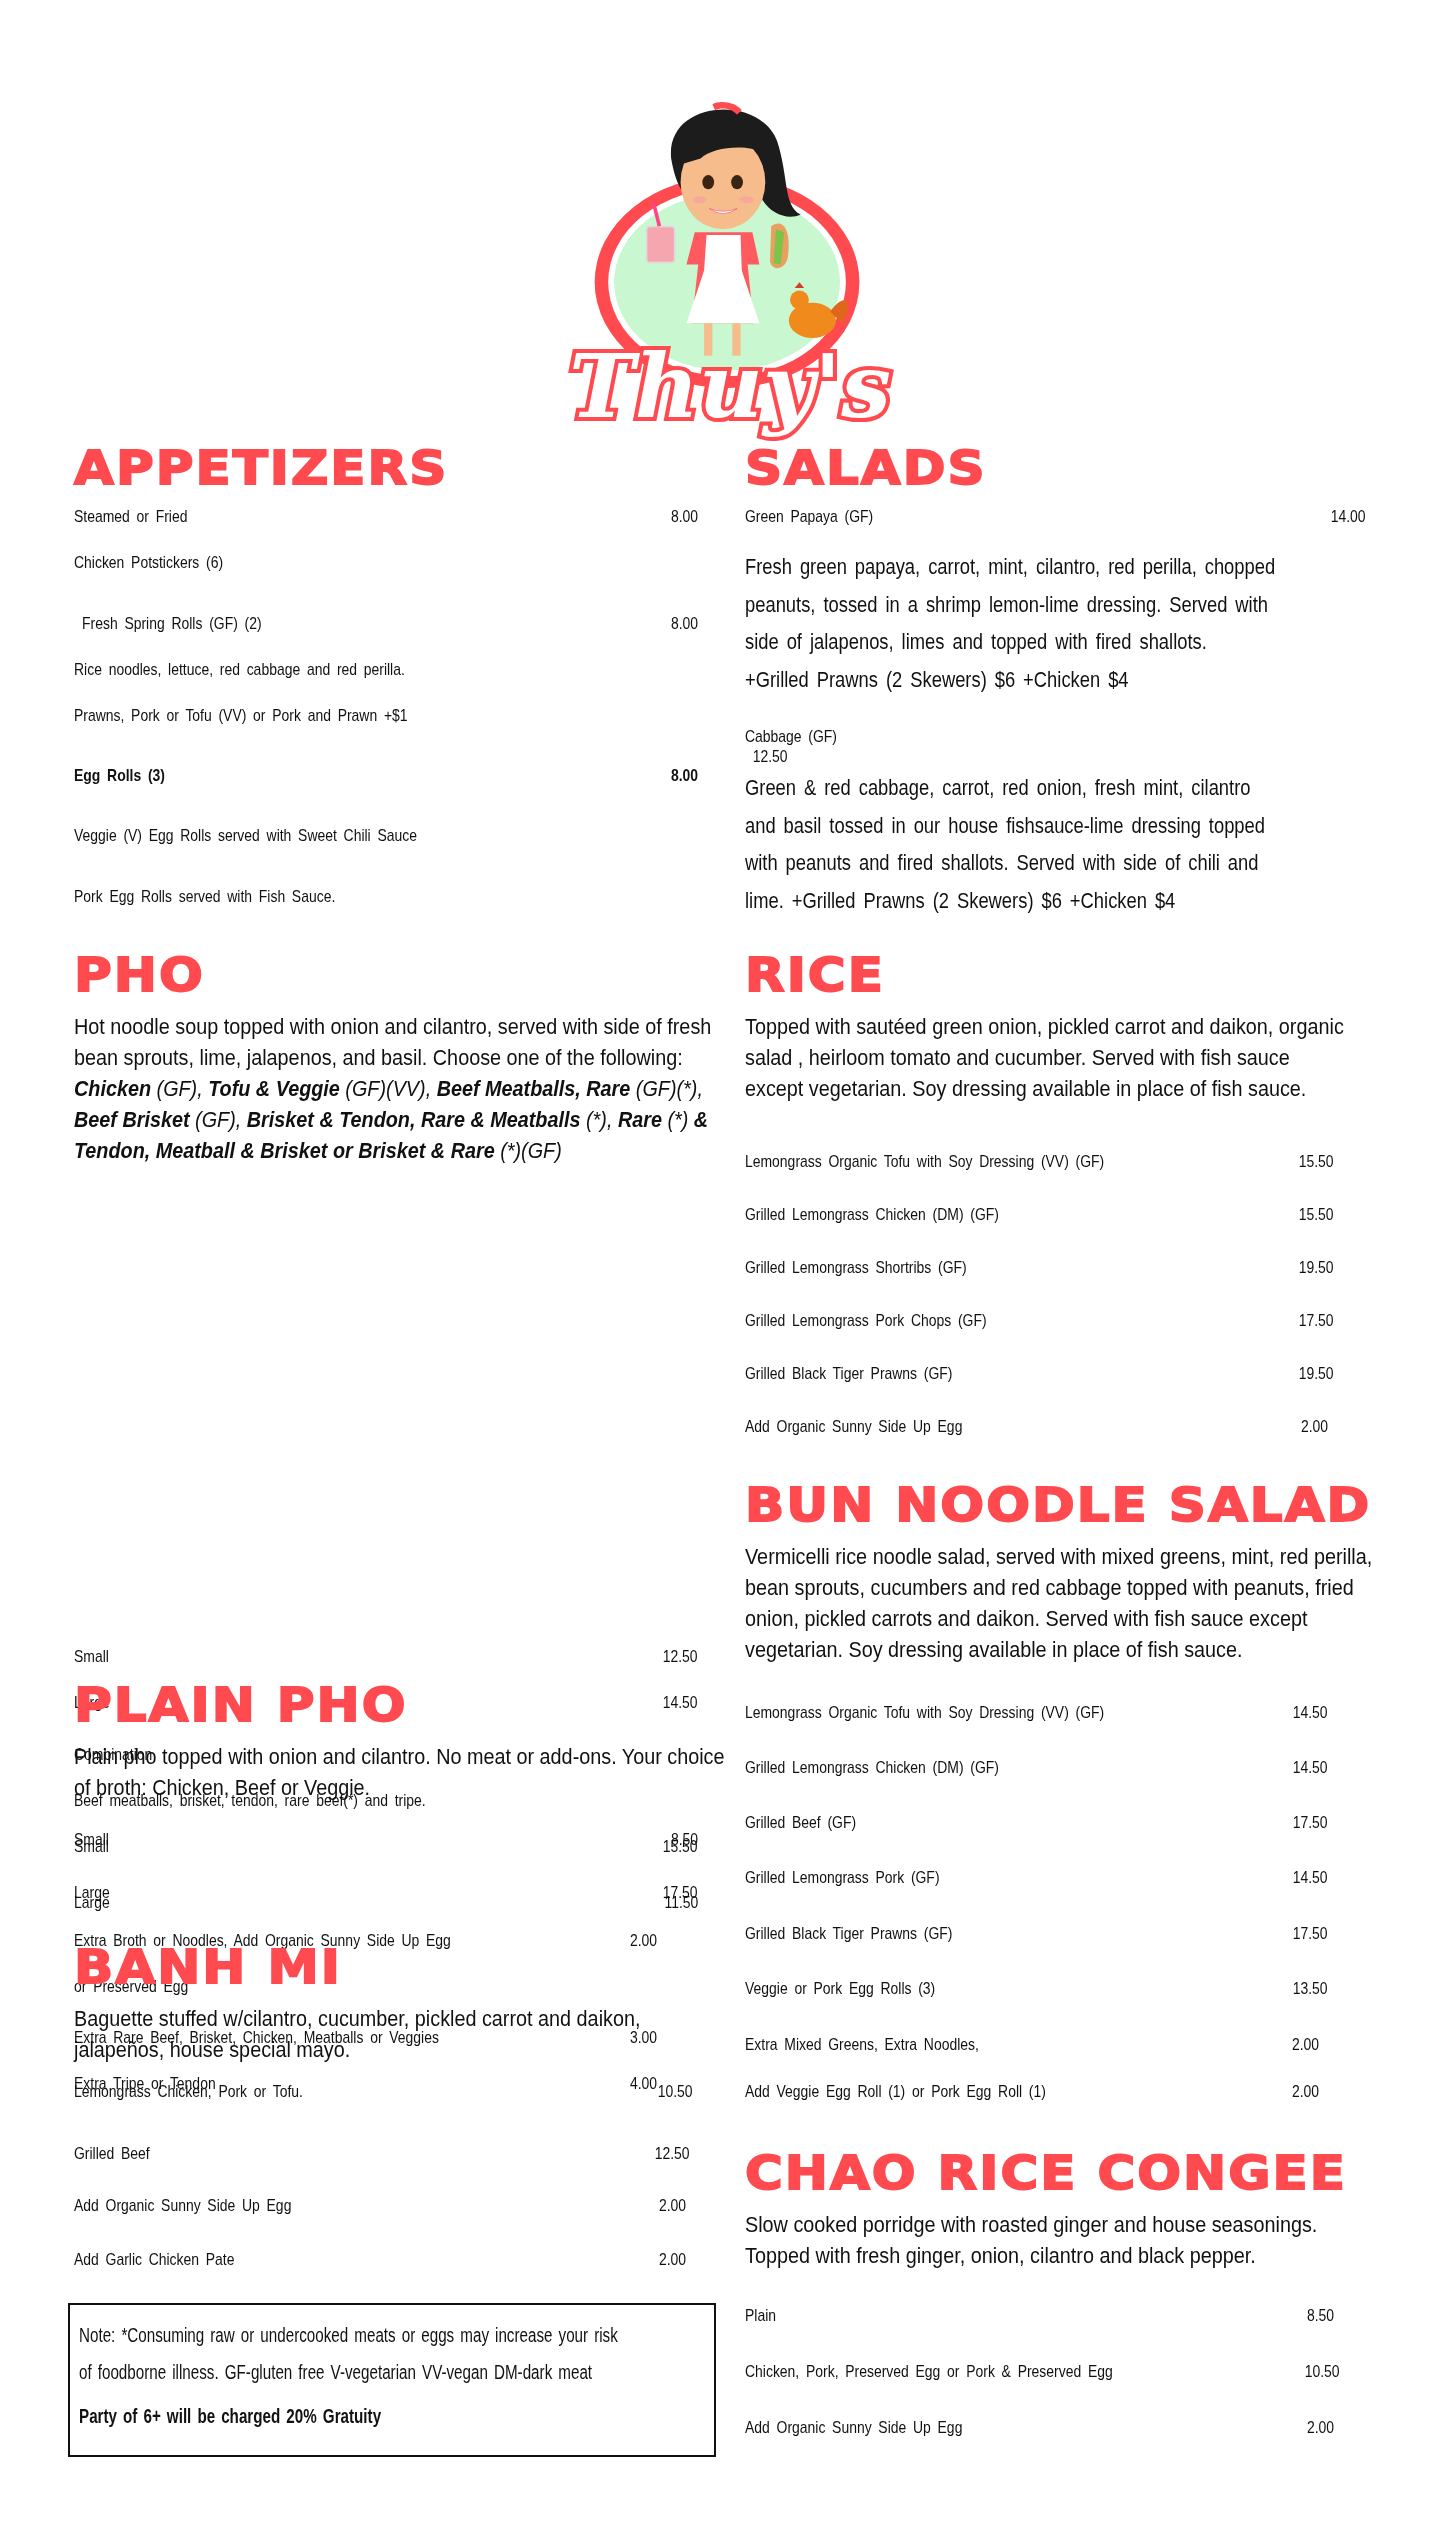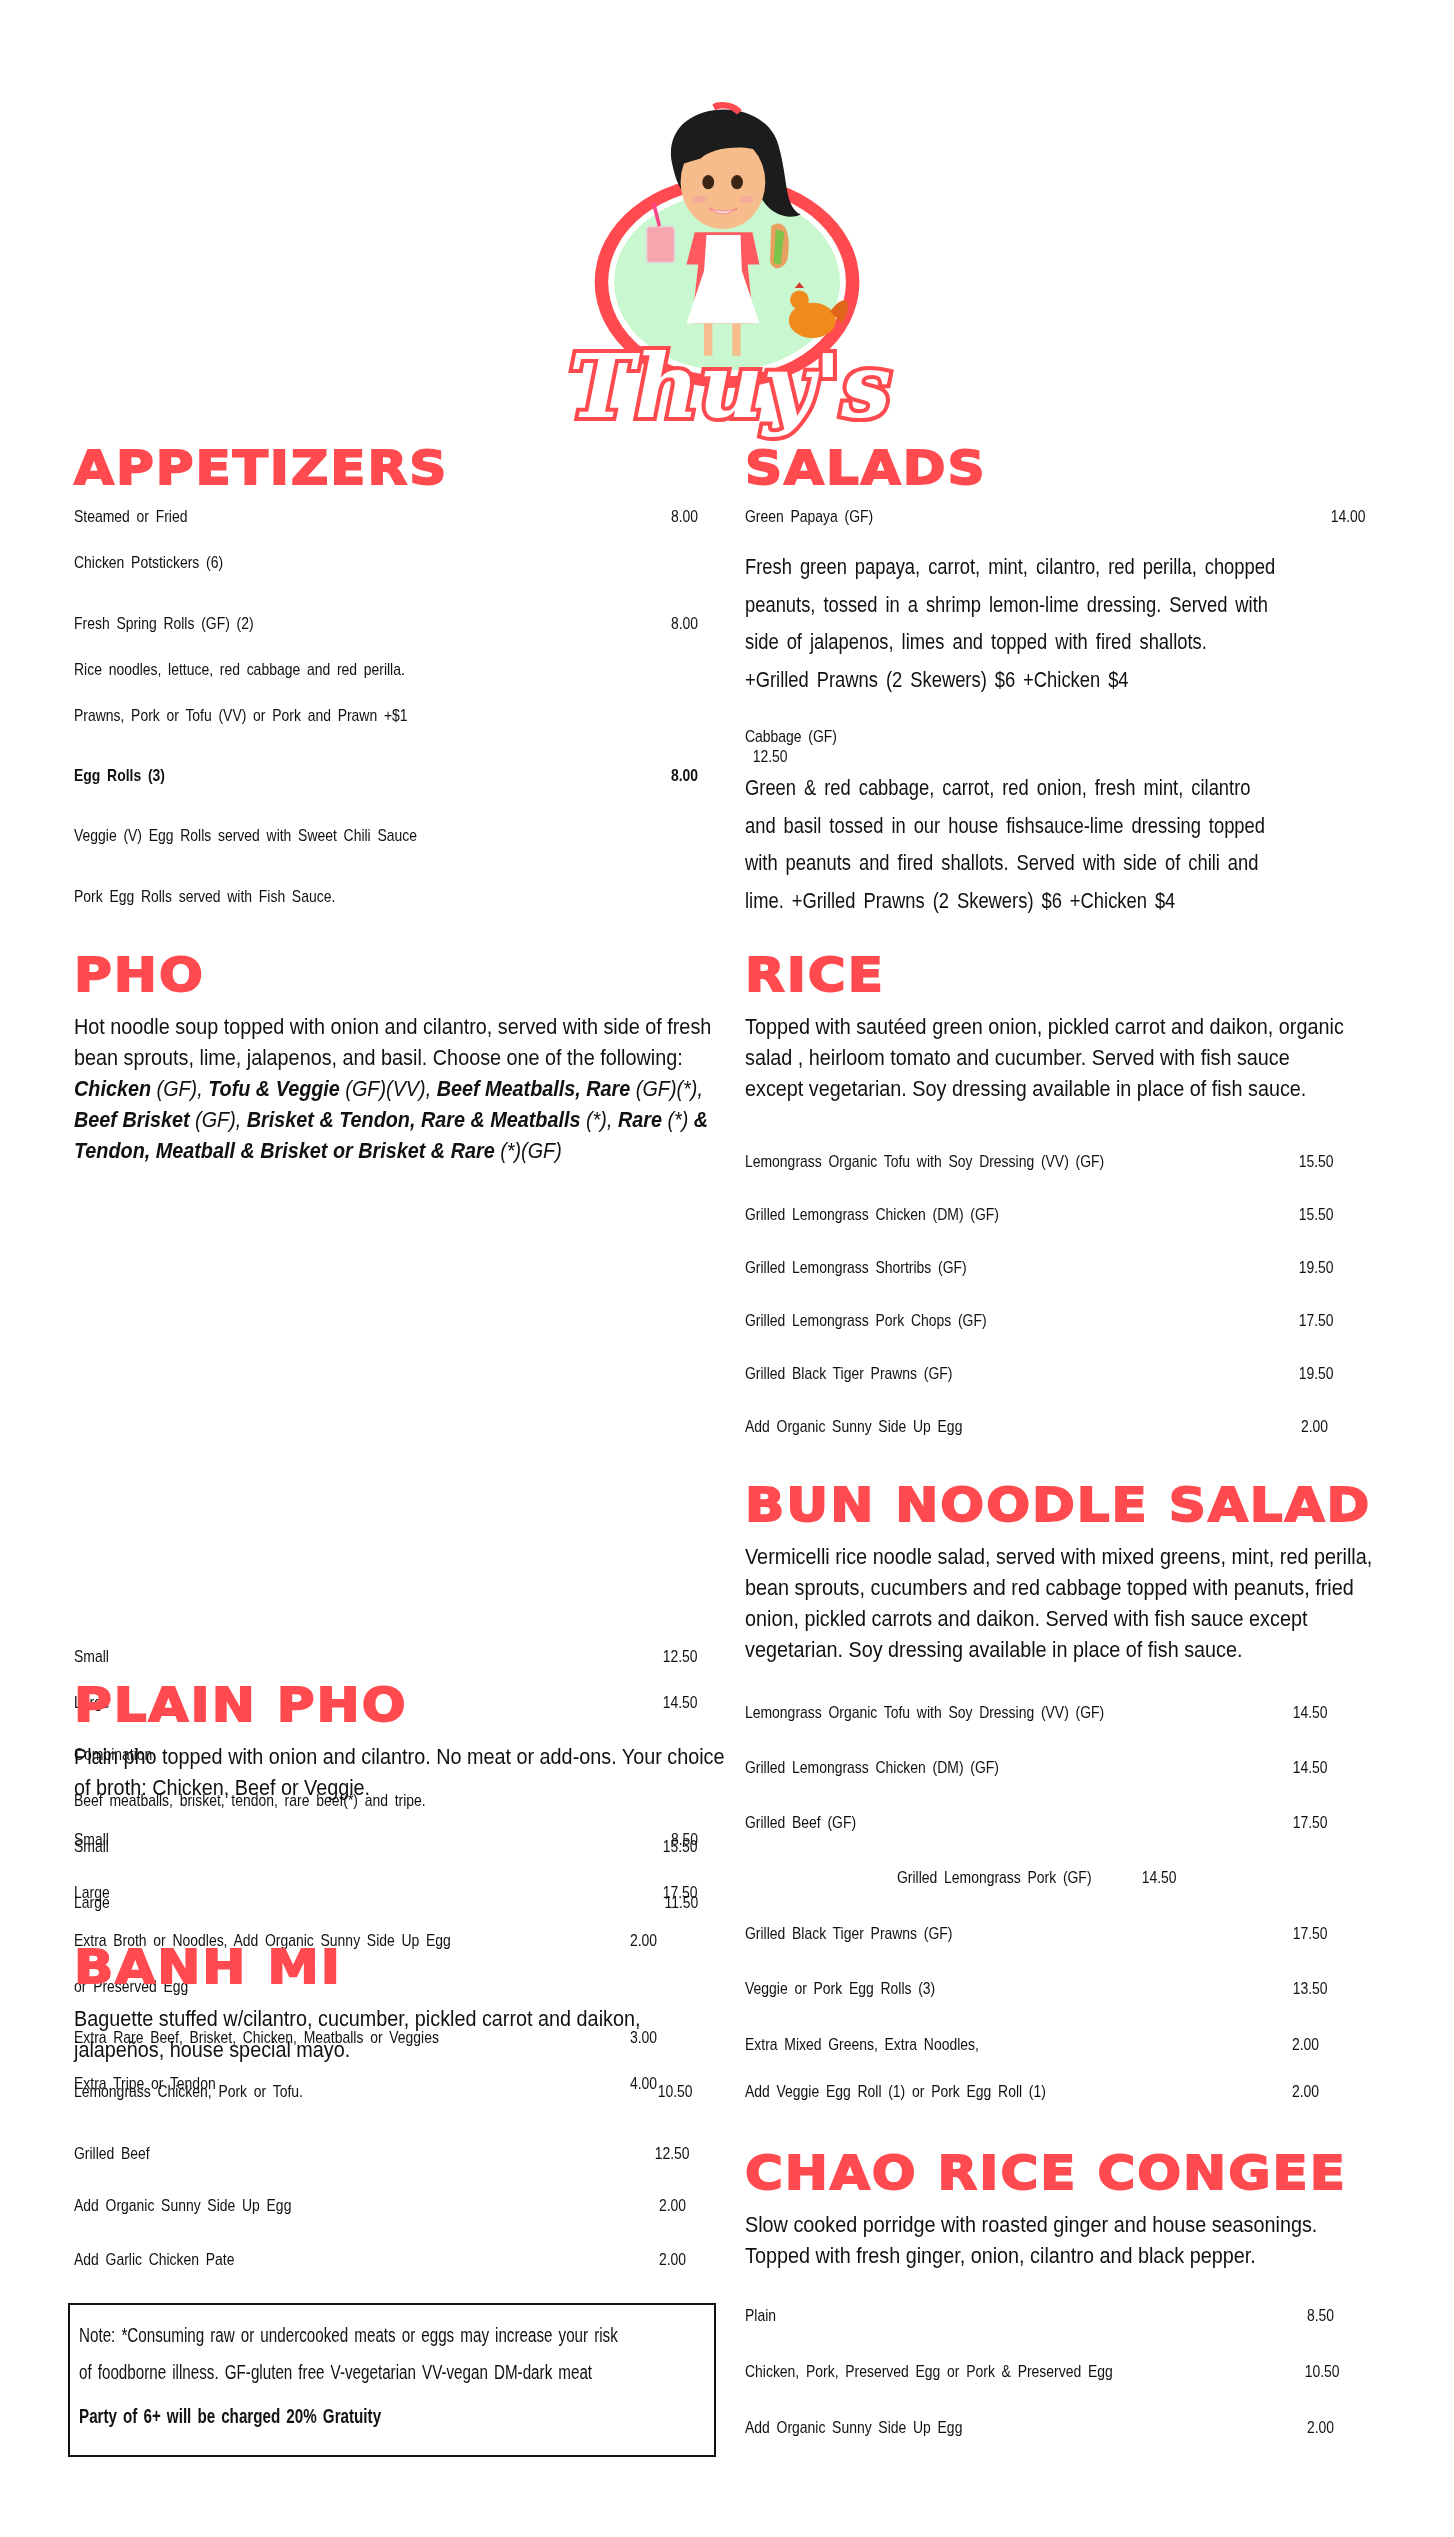--- a/index.html
+++ b/index.html
@@ -66,21 +66,21 @@
   <div class="section" style="top:0px;">
     <div class="heading">APPETIZERS</div>
     <div class="row" style="position:absolute;top:62px;left:0;right:0;">
         <span class="name">Steamed or Fried</span>
         <span class="price">8.00</span>
       </div>
     <div class="row" style="position:absolute;top:108px;left:0;right:0;">
         <span class="name">Chicken Potstickers (6)</span>
         <span class="price"></span>
       </div>
-    <div class="row" style="position:absolute;top:169px;left:0;right:0;">
+    <div class="row" style="position:absolute;top:169px;left:8px;right:0;">
         <span class="name">Fresh Spring Rolls (GF) (2)</span>
         <span class="price">8.00</span>
       </div>
     <div class="row" style="position:absolute;top:215px;left:0;right:0;">
         <span class="name">Rice noodles, lettuce, red cabbage and red perilla.</span>
         <span class="price"></span>
       </div>
     <div class="row" style="position:absolute;top:261px;left:0;right:0;">
         <span class="name">Prawns, Pork or Tofu (VV) or Pork and Prawn +$1</span>
         <span class="price"></span>
@@ -244,21 +244,21 @@
         <span class="price">14.50</span>
       </div>
     <div class="row" style="position:absolute;top:276px;left:0;right:38px;">
         <span class="name">Grilled Lemongrass Chicken (DM) (GF)</span>
         <span class="price">14.50</span>
       </div>
     <div class="row" style="position:absolute;top:331px;left:0;right:38px;">
         <span class="name">Grilled Beef (GF)</span>
         <span class="price">17.50</span>
       </div>
-    <div class="row" style="position:absolute;top:386px;left:0;right:38px;justify-content:center;">
+    <div class="row" style="position:absolute;top:386px;left:0;right:38px;">
         <span class="name">Grilled Lemongrass Pork (GF)</span>
         <span class="price">14.50</span>
       </div>
     <div class="row" style="position:absolute;top:442px;left:0;right:38px;">
         <span class="name">Grilled Black Tiger Prawns (GF)</span>
         <span class="price">17.50</span>
       </div>
     <div class="row" style="position:absolute;top:497px;left:0;right:38px;">
         <span class="name">Veggie or Pork Egg Rolls (3)</span>
         <span class="price">13.50</span>

